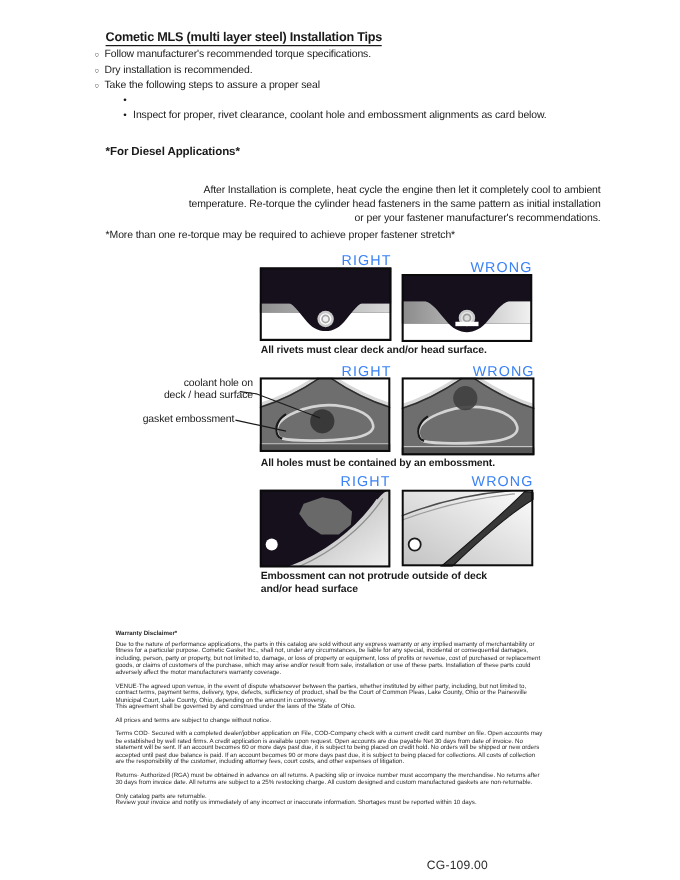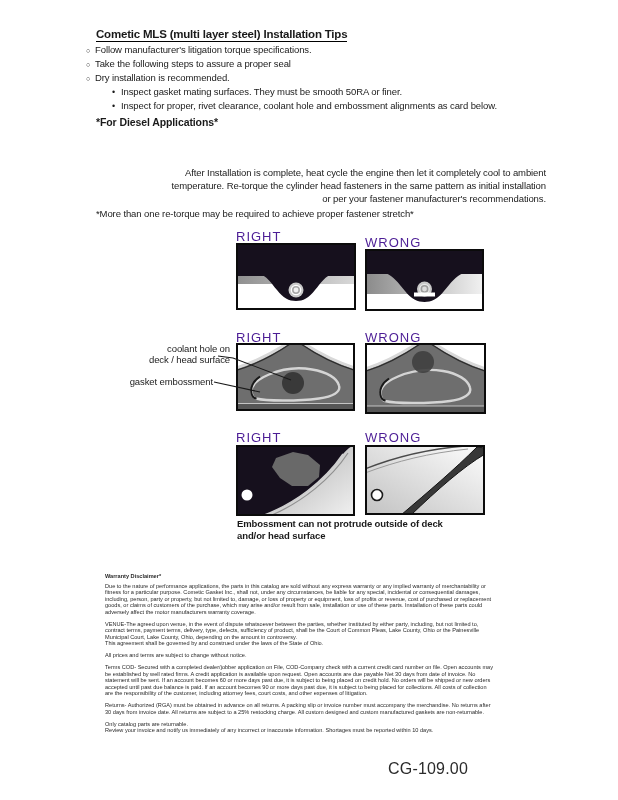--- a/index.html
+++ b/index.html
@@ -16,63 +16,62 @@
   
   .tips{font-size:9.5px;letter-spacing:-0.1px;line-height:13px;}
   .tip{display:flex;align-items:baseline;}
   .tip .marker{width:9px;flex:0 0 9px;font-size:7px;text-align:left;}
   .tip.sub{margin-left:26px;}
   .tip.sub .marker{font-size:9px;}
   
   .h2{font-size:10.5px;font-weight:bold;letter-spacing:-0.1px;}
   .body{font-size:9.5px;letter-spacing:-0.1px;line-height:13px;}
   
-  .rw{font-size:13px;letter-spacing:1px;color:#4c1d95;text-align:left;}
+  .rw{font-size:13px;letter-spacing:1px;color:#3b82f6;text-align:right;}
   .cap{font-size:9.5px;font-weight:bold;letter-spacing:-0.1px;line-height:12px;}
   .sidelabel{font-size:9.5px;line-height:10.5px;text-align:right;letter-spacing:-0.1px;}
   
   .disc{width:450px;font-size:5.6px;line-height:6.5px;color:#2a2a2a;letter-spacing:0;}
   .disc .dh{font-weight:bold;margin-bottom:3px;}
   .disc p{margin:0 0 5.5px 0;}
-  .docnum{font-size:16px;color:#2b2b2b;letter-spacing:0.2px;}
+  .docnum{font-size:11px;color:#2b2b2b;letter-spacing:0.2px;margin-top:21px;}
   svg{display:block;}
 </style>
 </head>
 <body>
 
 <div id="page">
 
   <div class="abs" style="left:96px;top:24px;">
     <span class="title">Cometic MLS (multi layer steel) Installation Tips</span>
   </div>
 
   <div class="abs tips" style="left:86px;top:43px;width:500px;">
     <div class="tip">
       <span class="marker">○</span>
-      <span>Follow manufacturer's litigation torque specifications.</span>
+      <span>Follow manufacturer's recommended torque specifications.</span>
+    </div>
+    <div class="tip">
+      <span class="marker">○</span>
+      <span>Dry installation is recommended.</span>
     </div>
     <div class="tip">
       <span class="marker">○</span>
       <span>Take the following steps to assure a proper seal</span>
     </div>
-    <div class="tip">
-      <span class="marker">○</span>
-      <span>Dry installation is recommended.</span>
-    </div>
     <div class="tip sub">
       <span class="marker">•</span>
-      <span>Inspect gasket mating surfaces.  They must be smooth 50RA or finer.</span>
     </div>
     <div class="tip sub">
       <span class="marker">•</span>
       <span>Inspect for proper, rivet clearance, coolant hole and embossment alignments as card below.</span>
     </div>
   </div>
 
-  <div class="abs h2" style="left:96px;top:116px;">*For Diesel Applications*</div>
+  <div class="abs h2" style="left:96px;top:132px;">*For Diesel Applications*</div>
   <div class="abs body pre" style="left:96px;top:166px;width:450px;text-align:right;">After Installation is complete, heat cycle the engine then let it completely cool to ambient
 temperature. Re-torque the cylinder head fasteners in the same pattern as initial installation
 or per your fastener manufacturer's recommendations.</div>
   <div class="abs body" style="left:96px;top:207px;width:450px;">*More than one re-torque may be required to achieve proper fastener stretch*</div>
 
   <div class="abs rw" style="left:236px;top:229px;width:120px;">RIGHT</div>
   <div class="abs rw" style="left:365px;top:235px;width:119px;">WRONG</div>
 
   <svg class="abs" style="left:236px;top:243px;" width="120" height="67" viewBox="0 0 120 67">
     <defs>
@@ -102,20 +101,21 @@
     <rect x="0" y="45" width="119" height="17" fill="#ffffff"></rect>
     <rect x="0" y="25" width="119" height="20" fill="url(#g1b)"></rect>
     <path d="M20,24 L99,24 C90,27 86,34 79,42 C73,50 66,53 59.5,53 C53,53 46,50 40,42 C33,34 29,27 20,24 Z" fill="#16101d"></path>
     <circle cx="59.5" cy="40" r="7.5" fill="#c9c9c9"></circle>
     <circle cx="59.5" cy="40" r="5.3" fill="#e8e8e8"></circle>
     <circle cx="59.5" cy="40" r="3.2" fill="#dcdcdc" stroke="#9d9d9d" stroke-width="1.6"></circle>
     <rect x="49" y="43.5" width="21" height="4" fill="#ffffff"></rect>
     <rect x="1" y="1" width="117" height="60" fill="none" stroke="#0b0b0b" stroke-width="2"></rect>
   </svg>
 
+  <div class="abs cap" style="left:237px;top:313px;width:300px;">All rivets must clear deck and/or head surface.</div>
 
   <div class="abs rw" style="left:236px;top:330px;width:120px;">RIGHT</div>
   <div class="abs rw" style="left:365px;top:330px;width:121px;">WRONG</div>
 
   <div class="abs sidelabel pre" style="left:110px;top:344px;width:120px;">coolant hole on
 deck / head surface</div>
   <div class="abs sidelabel" style="left:96px;top:377px;width:117px;">gasket embossment</div>
 
   <svg class="abs" style="left:236px;top:343px;" width="119" height="68" viewBox="0 0 119 68">
     <rect width="119" height="68" fill="#6e6e6e"></rect>
@@ -147,20 +147,21 @@
     <path d="M24,35.5 C17,40 13.5,47 16,54 C16.5,55.8 18,57 20.5,57.8" fill="none" stroke="#191919" stroke-width="2"></path>
     <circle cx="58" cy="19" r="11" fill="#3f3f3f" opacity="0.9"></circle>
     <rect x="1" y="1" width="119" height="69" fill="none" stroke="#0b0b0b" stroke-width="2"></rect>
   </svg>
 
   <svg class="abs" style="left:205px;top:345px;z-index:5;pointer-events:none;" width="100" height="55" viewBox="0 0 100 55">
     <polyline points="13,11 28,13 86,35" fill="none" stroke="#1a1a1a" stroke-width="1.1"></polyline>
     <polyline points="9,37 55,47" fill="none" stroke="#1a1a1a" stroke-width="1.1"></polyline>
   </svg>
 
+  <div class="abs cap" style="left:237px;top:416px;width:300px;">All holes must be contained by an embossment.</div>
 
   <div class="abs rw" style="left:236px;top:430px;width:119px;">RIGHT</div>
   <div class="abs rw" style="left:365px;top:430px;width:120px;">WRONG</div>
 
   <svg class="abs" style="left:236px;top:445px;" width="119" height="71" viewBox="0 0 119 71">
     <defs>
       <linearGradient id="g3a" x1="0" y1="0" x2="1" y2="1">
         <stop offset="0" stop-color="#a9a9a9"></stop>
           <stop offset="1" stop-color="#f1f1f1"></stop>
       </linearGradient>

